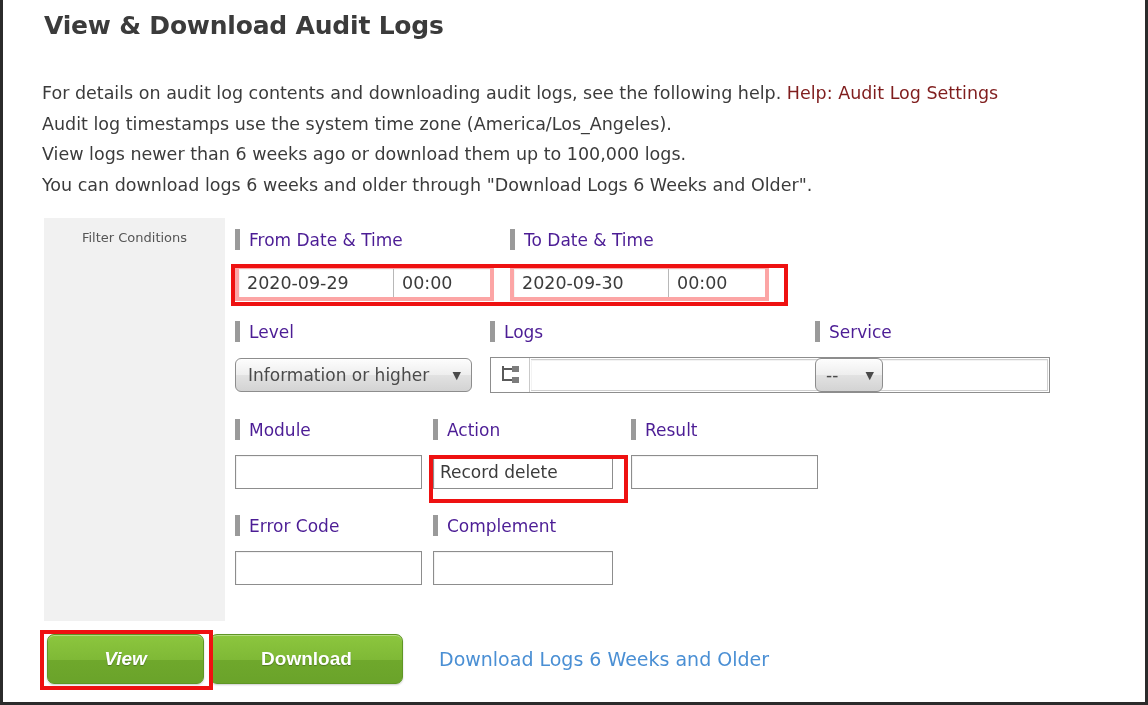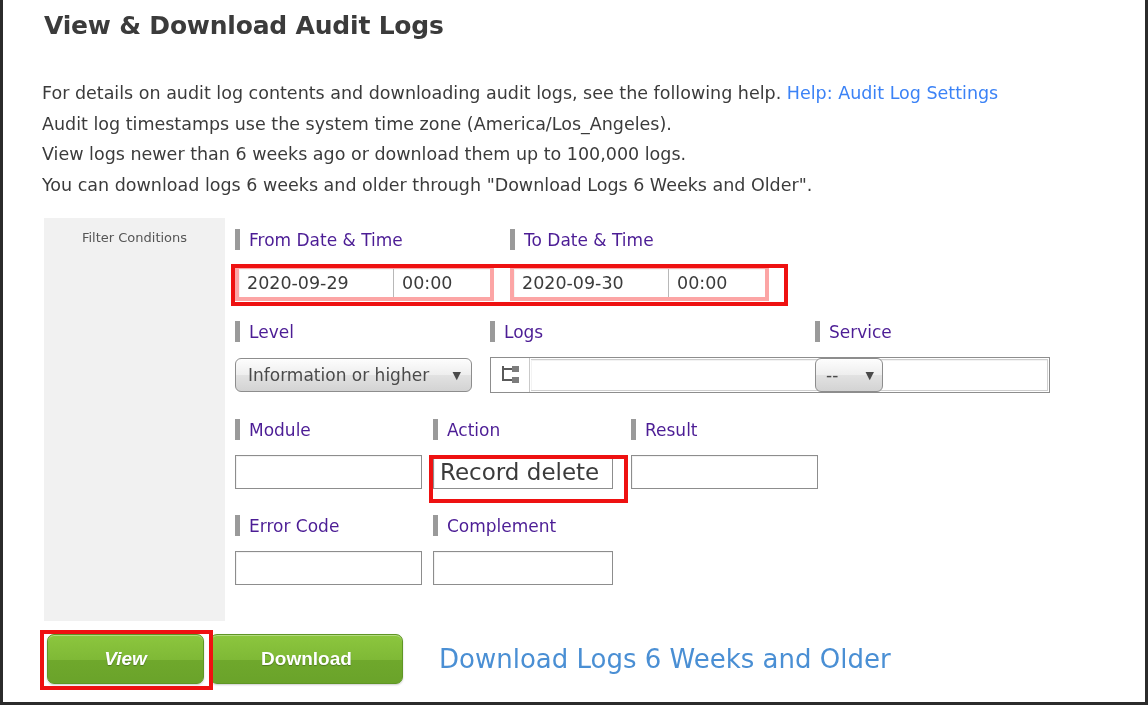--- a/index.html
+++ b/index.html
@@ -45,21 +45,21 @@
   .desc-block {
     position: absolute;
     left: 19px; top: 78px;
     width: 1110px;
     font-size: 17.5px;
     line-height: 30.5px;
     color: #3b3b3b;
   }
   .desc-line { white-space: nowrap; }
   .help-link {
-    color: #3b82f6;
+    color: #7f1d1d;
     text-decoration: none;
     cursor: pointer;
   }
 
   
   .filter-panel {
     position: absolute;
     left: 21px; top: 218px;
     width: 181px; height: 403px;
     background: #f1f1f1;
@@ -98,21 +98,21 @@
     margin-right: 9px;
     flex: 0 0 auto;
   }
   .label-text { line-height: 1; position: relative; top: 1px; }
 
   
   .txt {
     height: 34px;
     border: 1px solid #8d8d8d;
     background: #ffffff;
-    font-size: 23px;
+    font-size: 17px;
     color: #3b3b3b;
     padding: 4px 6px;
     font-family: "DejaVu Sans", "Liberation Sans", sans-serif;
     outline: none;
     box-shadow: inset 1px 1px 0 #f3f3f3;
     line-height: 32px;
   }
   .txt::placeholder { color: #aaa; }
 
   
@@ -229,21 +229,21 @@
     font-weight: bold;
     text-shadow: 0 1px 1px rgba(0,0,0,0.28);
     cursor: pointer;
     box-shadow: 0 1px 2px rgba(0,0,0,0.2), inset 0 1px 0 rgba(255,255,255,0.35);
   }
   #btn-view { width: 157px; margin-right: 6px; font-style: italic; }
   #btn-download { width: 193px; }
   .footer-link {
     margin-left: 36px;
     color: #4a8fd4;
-    font-size: 26px;
+    font-size: 19px;
     text-decoration: none;
     cursor: pointer;
     white-space: nowrap;
   }
 </style>
 </head>
 <body>
 
 <div id="page-frame">
   <div id="inner">

